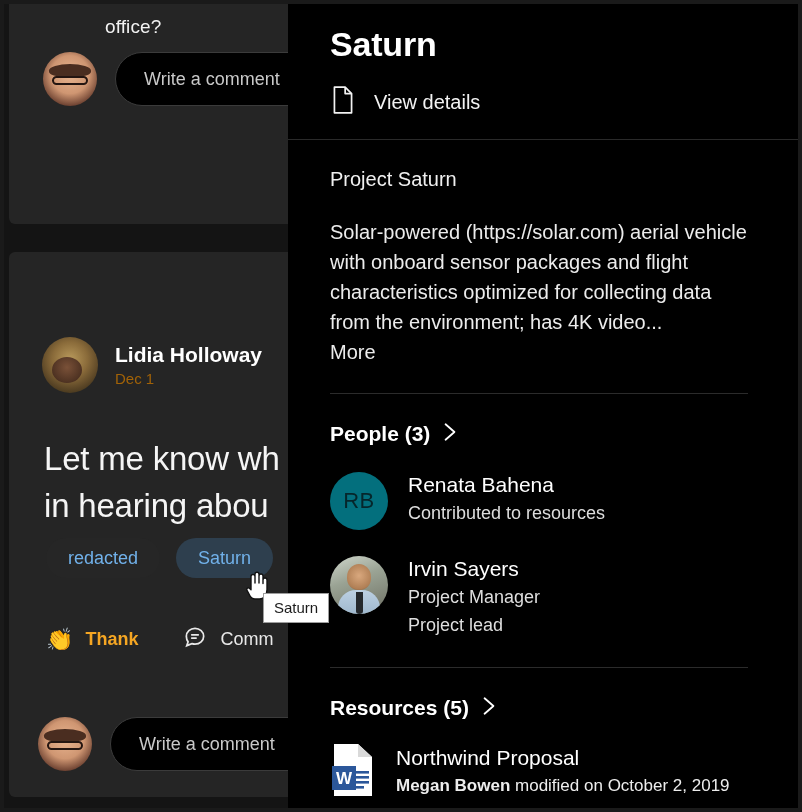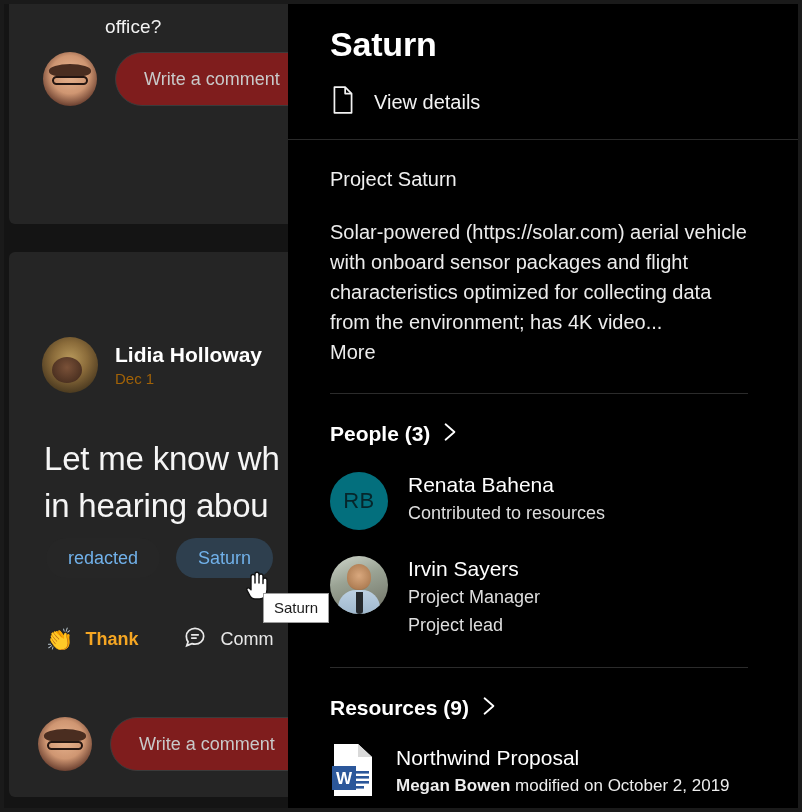--- a/index.html
+++ b/index.html
@@ -71,21 +71,21 @@
     background: radial-gradient(circle at 50% 40%, #b99a5c 0%, #8a6b3a 40%, #5a4526 68%, #23200f 100%);
   }
   .avatar-lidia::before {
     content:""; position:absolute; left:10px; top:20px; width:30px; height:26px;
     background: radial-gradient(circle at 50% 40%, #7a5138 0%, #4e3222 70%);
     border-radius: 50%;
   }
   .comment-box {
     width: 250px; height: 54px;
     border: 1px solid #3b3b3b; border-radius: 27px;
-    background: #7f1d1d;
+    background: #000000;
     display: flex; align-items: center;
     padding-left: 28px;
     font-size: 18px; color: #c9c9c9;
     white-space: nowrap; overflow: hidden;
   }
 
   .mention-line {
     position: absolute; left: 38px; top: 290px;
     font-size: 16px; color: #e6e6e6; white-space: nowrap;
   }
@@ -370,21 +370,21 @@
         <div>
           <div class="p-name">Irvin Sayers</div>
           <div class="p-sub">Project Manager</div>
           <div class="p-sub">Project lead</div>
         </div>
       </div>
 
       <div class="res-divider"></div>
 
       <div class="section-head">
-        <span class="st">Resources (9)</span>
+        <span class="st">Resources (5)</span>
         <span>
           <svg width="16" height="20" viewBox="0 0 12 18" fill="none" stroke="#ffffff" stroke-width="1.6" stroke-linecap="round" stroke-linejoin="round">
               <path d="M2 2l8 7-8 7"></path>
             </svg>
         </span>
       </div>
 
       <div class="resource">
         <div class="word-icon">
           <svg width="46" height="56" viewBox="0 0 46 56">

